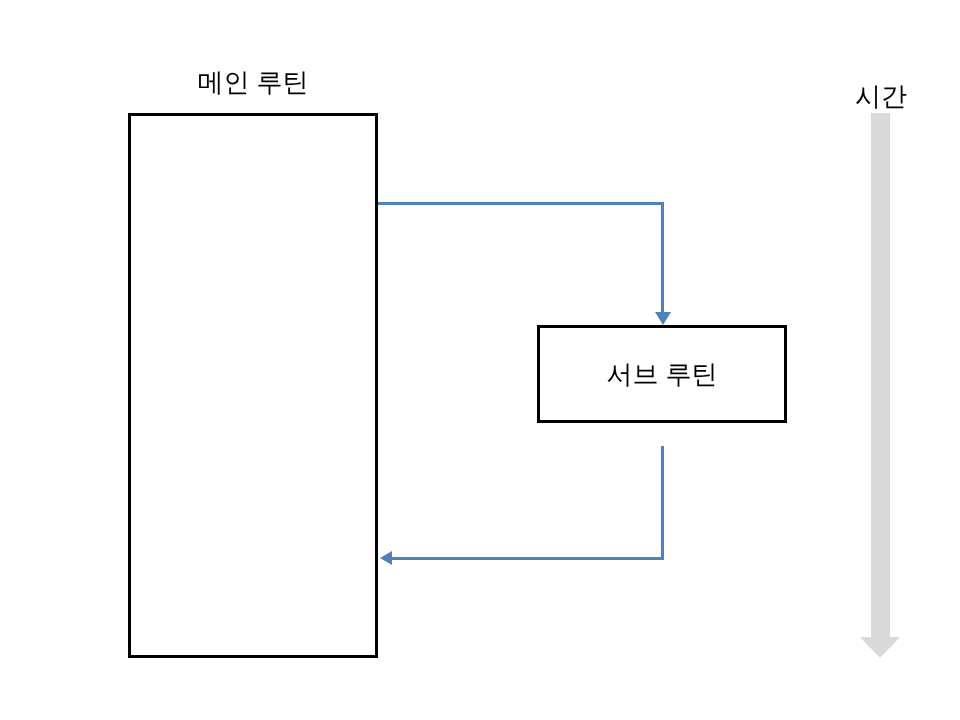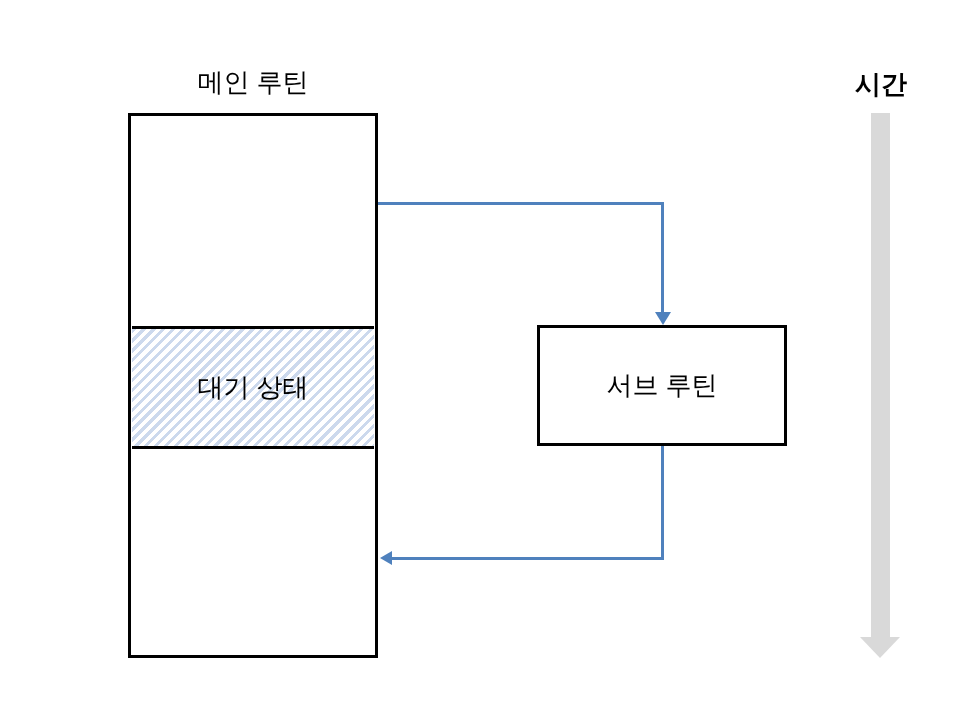--- a/index.html
+++ b/index.html
@@ -43,21 +43,21 @@
     );
     display: flex;
     align-items: center;
     justify-content: center;
   }
   .main-section-bottom { flex: 1; }
 
   
   .sub-box {
     left: 534px; top: 322px;
-    width: 250px; height: 121px;
+    width: 250px; height: 98px;
     border: 3px solid var(--border, #000);
     background: #fff;
     display: flex;
     align-items: center;
     justify-content: center;
   }
 
   
   .flow-seg { background: var(--flow, #4f81bd); }
   .call-h { left: 375px; top: 199px; width: 286px; height: 3px; }
@@ -87,34 +87,31 @@
   }
   .time-head {
     left: 857px; top: 634px;
     width: 0; height: 0;
     border-left: 20px solid transparent;
     border-right: 20px solid transparent;
     border-top: 21px solid var(--time, #d9d9d9);
   }
 
   .title-main { left: 125px; top: 62px; width: 250px; }
-  .title-time { left: 828px; top: 64px; width: 100px; font-weight: bold; }
+  .title-time { left: 828px; top: 76px; width: 100px; }
 </style>
 </head>
 <body>
 
 <div class="abs diagram-label title-main">메인 루틴</div>
 
 <div class="abs diagram-label title-time">시간</div>
 
 <div class="abs main-rect">
   <div class="main-section-top"></div>
-  <div class="main-section-wait">
-    <span class="diagram-label">대기 상태</span>
-  </div>
   <div class="main-section-bottom"></div>
 </div>
 
 <div class="abs sub-box">
   <span class="diagram-label">서브 루틴</span>
 </div>
 
 <div>
   <div class="abs flow-seg call-h"></div>
   <div class="abs flow-seg call-v"></div>

